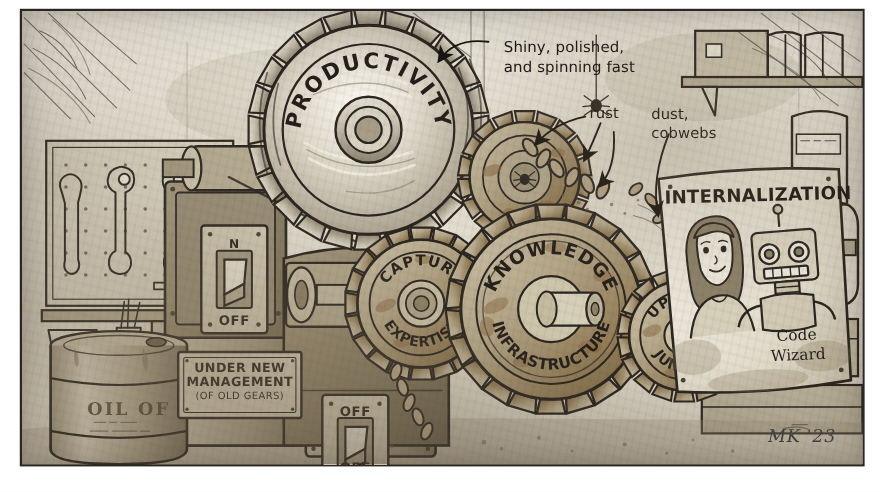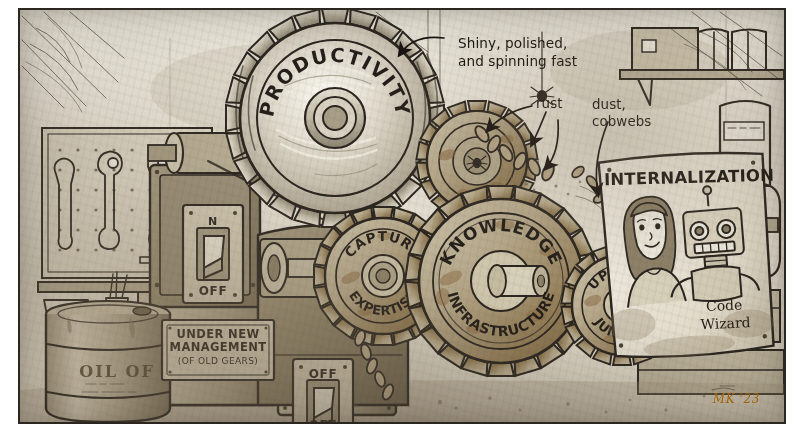--- a/index.html
+++ b/index.html
@@ -41,22 +41,22 @@
   .anno{position:absolute;color:#171310;font-family:"DejaVu Sans",sans-serif;
         font-size:13.4px;line-height:16.5px;letter-spacing:.1px;white-space:pre;}
   #anno-shiny{left:438px;top:24px;font-size:13.6px;line-height:18px;}
   #anno-rust{left:516px;top:86px;}
   #anno-dust{left:572px;top:86px;line-height:17px;}
 
   
   .gtext{font-family:"DejaVu Sans",sans-serif;fill:#241f1a;font-weight:700;}
 
   
-  #sig{position:absolute;right:24px;bottom:16px;color:#a16207;
-       font-family:"DejaVu Serif",serif;font-size:12px;font-style:italic;letter-spacing:.6px;}
+  #sig{position:absolute;right:24px;bottom:16px;color:#404040;
+       font-family:"DejaVu Serif",serif;font-size:16px;font-style:italic;letter-spacing:.6px;}
 
   
   .plaque-txt{position:absolute;text-align:center;color:#241e18;
      font-family:"DejaVu Sans",sans-serif;font-weight:700;letter-spacing:.4px;}
   .switch-txt{position:absolute;text-align:center;color:#2b2520;
      font-family:"DejaVu Sans",sans-serif;font-weight:700;letter-spacing:.6px;}
 </style>
 </head>
 <body>
 

